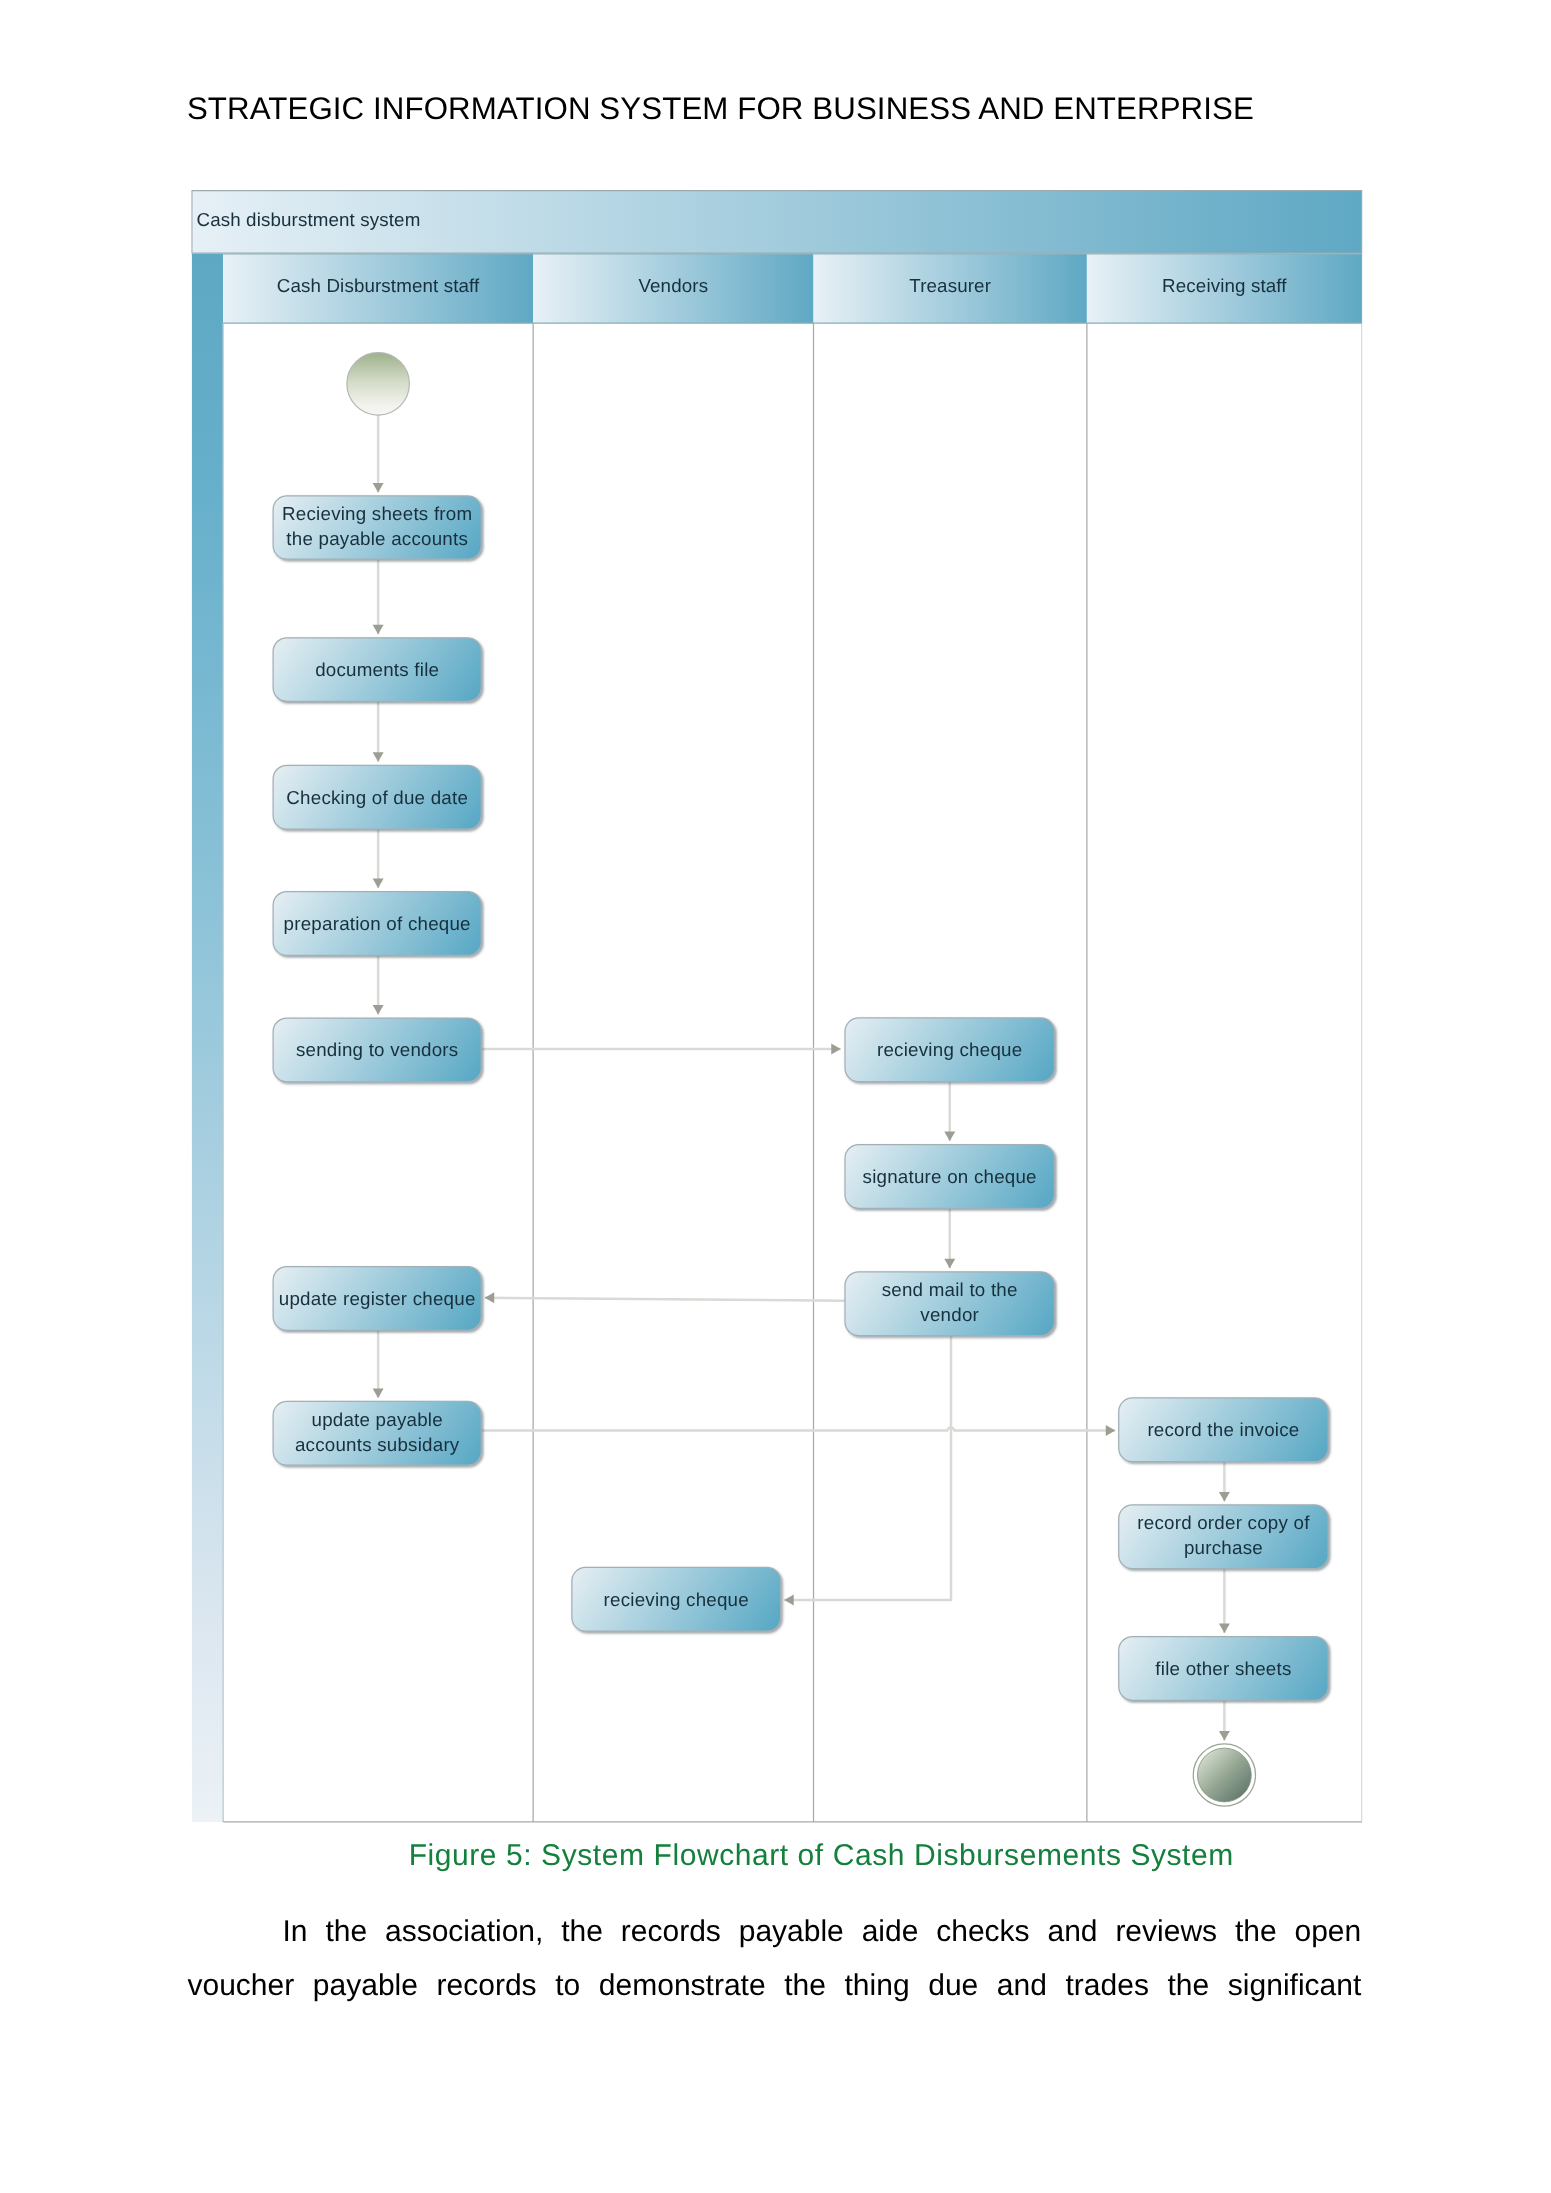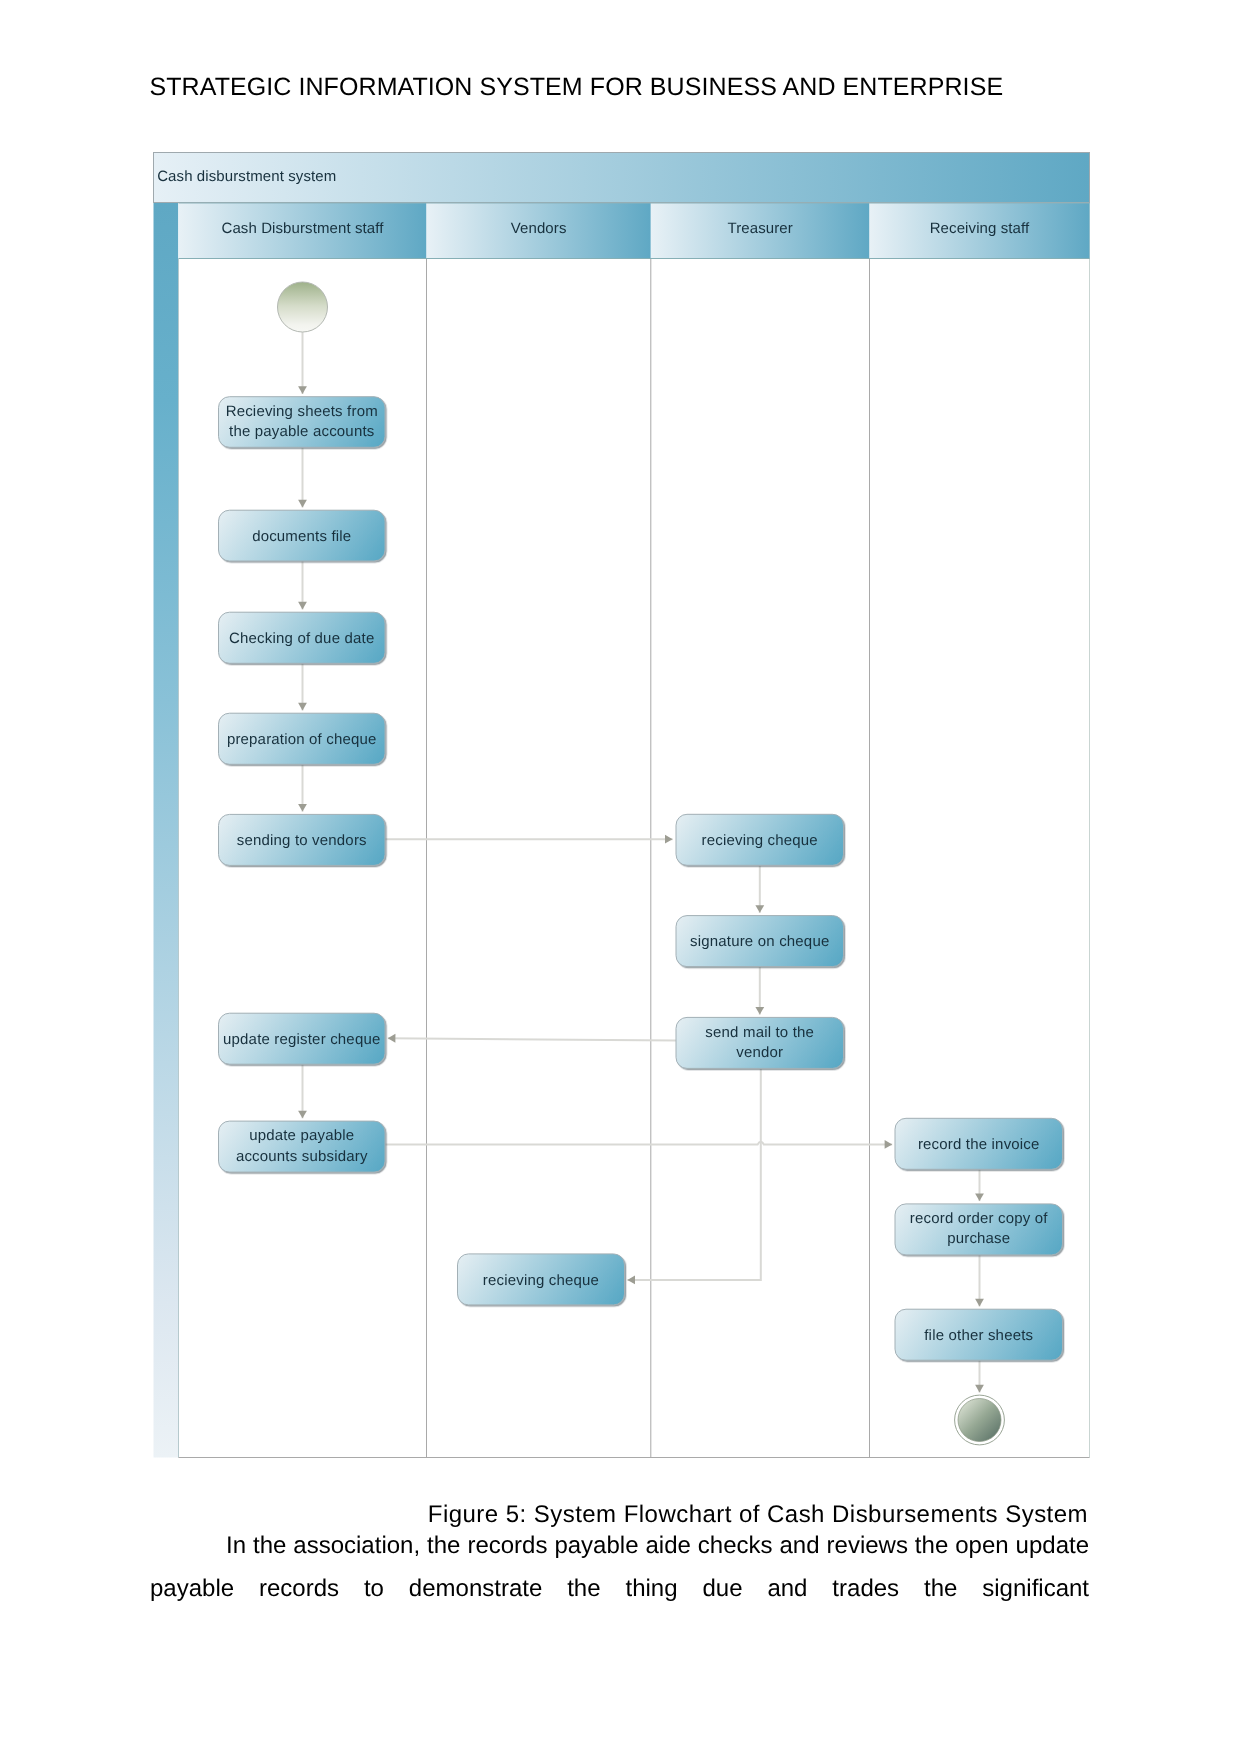--- a/index.html
+++ b/index.html
@@ -1,19 +1,19 @@
 <!DOCTYPE html>
 <html><head>
 <meta charset="utf-8">
 <style>
   html,body{margin:0;padding:0;}
   body{width:1241px;height:1754px;background:#ffffff;font-family:"Liberation Sans",sans-serif;-webkit-font-smoothing:antialiased;text-rendering:geometricPrecision;}
   .page{position:relative;width:1241px;height:1754px;overflow:hidden;background:#ffffff;opacity:0.999;text-decoration:underline;}
   .doc-heading{position:absolute;left:149.5px;top:73px;font-size:25px;color:#000;letter-spacing:0.08px;white-space:nowrap;}
-  .figure-caption{position:absolute;left:150px;top:1471px;width:938px;text-align:right;font-size:24px;color:#000000;letter-spacing:0.46px;text-indent:76px;margin-top:30px;}
+  .figure-caption{position:absolute;left:150px;top:1471px;width:938px;text-align:center;font-size:24px;color:#15803d;letter-spacing:0.46px;text-indent:76px;}
   .body-par{position:absolute;left:150px;top:1524px;width:939px;font-size:24px;color:#000;text-align:justify;text-align-last:justify;line-height:43px;text-indent:76px;}
   .diagram{position:absolute;left:153px;top:152px;width:999px;height:1310px;}
   .dg-svg{position:absolute;left:0;top:0;display:block;}
   .nd-label{font-family:"Liberation Sans",sans-serif;font-size:15px;fill:#17303d;text-anchor:middle;letter-spacing:0.18px;}
   .lane-label{font-family:"Liberation Sans",sans-serif;font-size:15px;fill:#17303d;text-anchor:middle;letter-spacing:0.1px;}
   .dg-title-text{font-family:"Liberation Sans",sans-serif;font-size:15px;fill:#17303d;letter-spacing:0.1px;}
 </style>
 </head>
 <body>
 
@@ -238,14 +238,14 @@
             <rect x="742" y="1157.2" width="167.5" height="51" rx="11" ry="11" fill="url(#bx_n14)" stroke="#a3b0b6" stroke-width="1" filter="url(#shadow)"></rect>
             <text class="nd-label" x="825.75" y="1188">file other sheets</text>
           </g>
           <circle cx="826.5" cy="1268" r="24.9" fill="#ffffff" stroke="#9aa596" stroke-width="1"></circle>
           <circle cx="826.5" cy="1268" r="21.5" fill="url(#gEnd)" stroke="#8a9682" stroke-width="0.7"></circle>
         </g>
     </svg>
   </div>
 
   <div class="figure-caption">Figure 5: System Flowchart of Cash Disbursements System</div>
-  <div class="body-par">In the association, the records payable aide checks and reviews the open update payable records to demonstrate the thing due and trades the significant</div>
+  <div class="body-par">In the association, the records payable aide checks and reviews the open voucher payable records to demonstrate the thing due and trades the significant</div>
 </div>
 
 </body></html>

